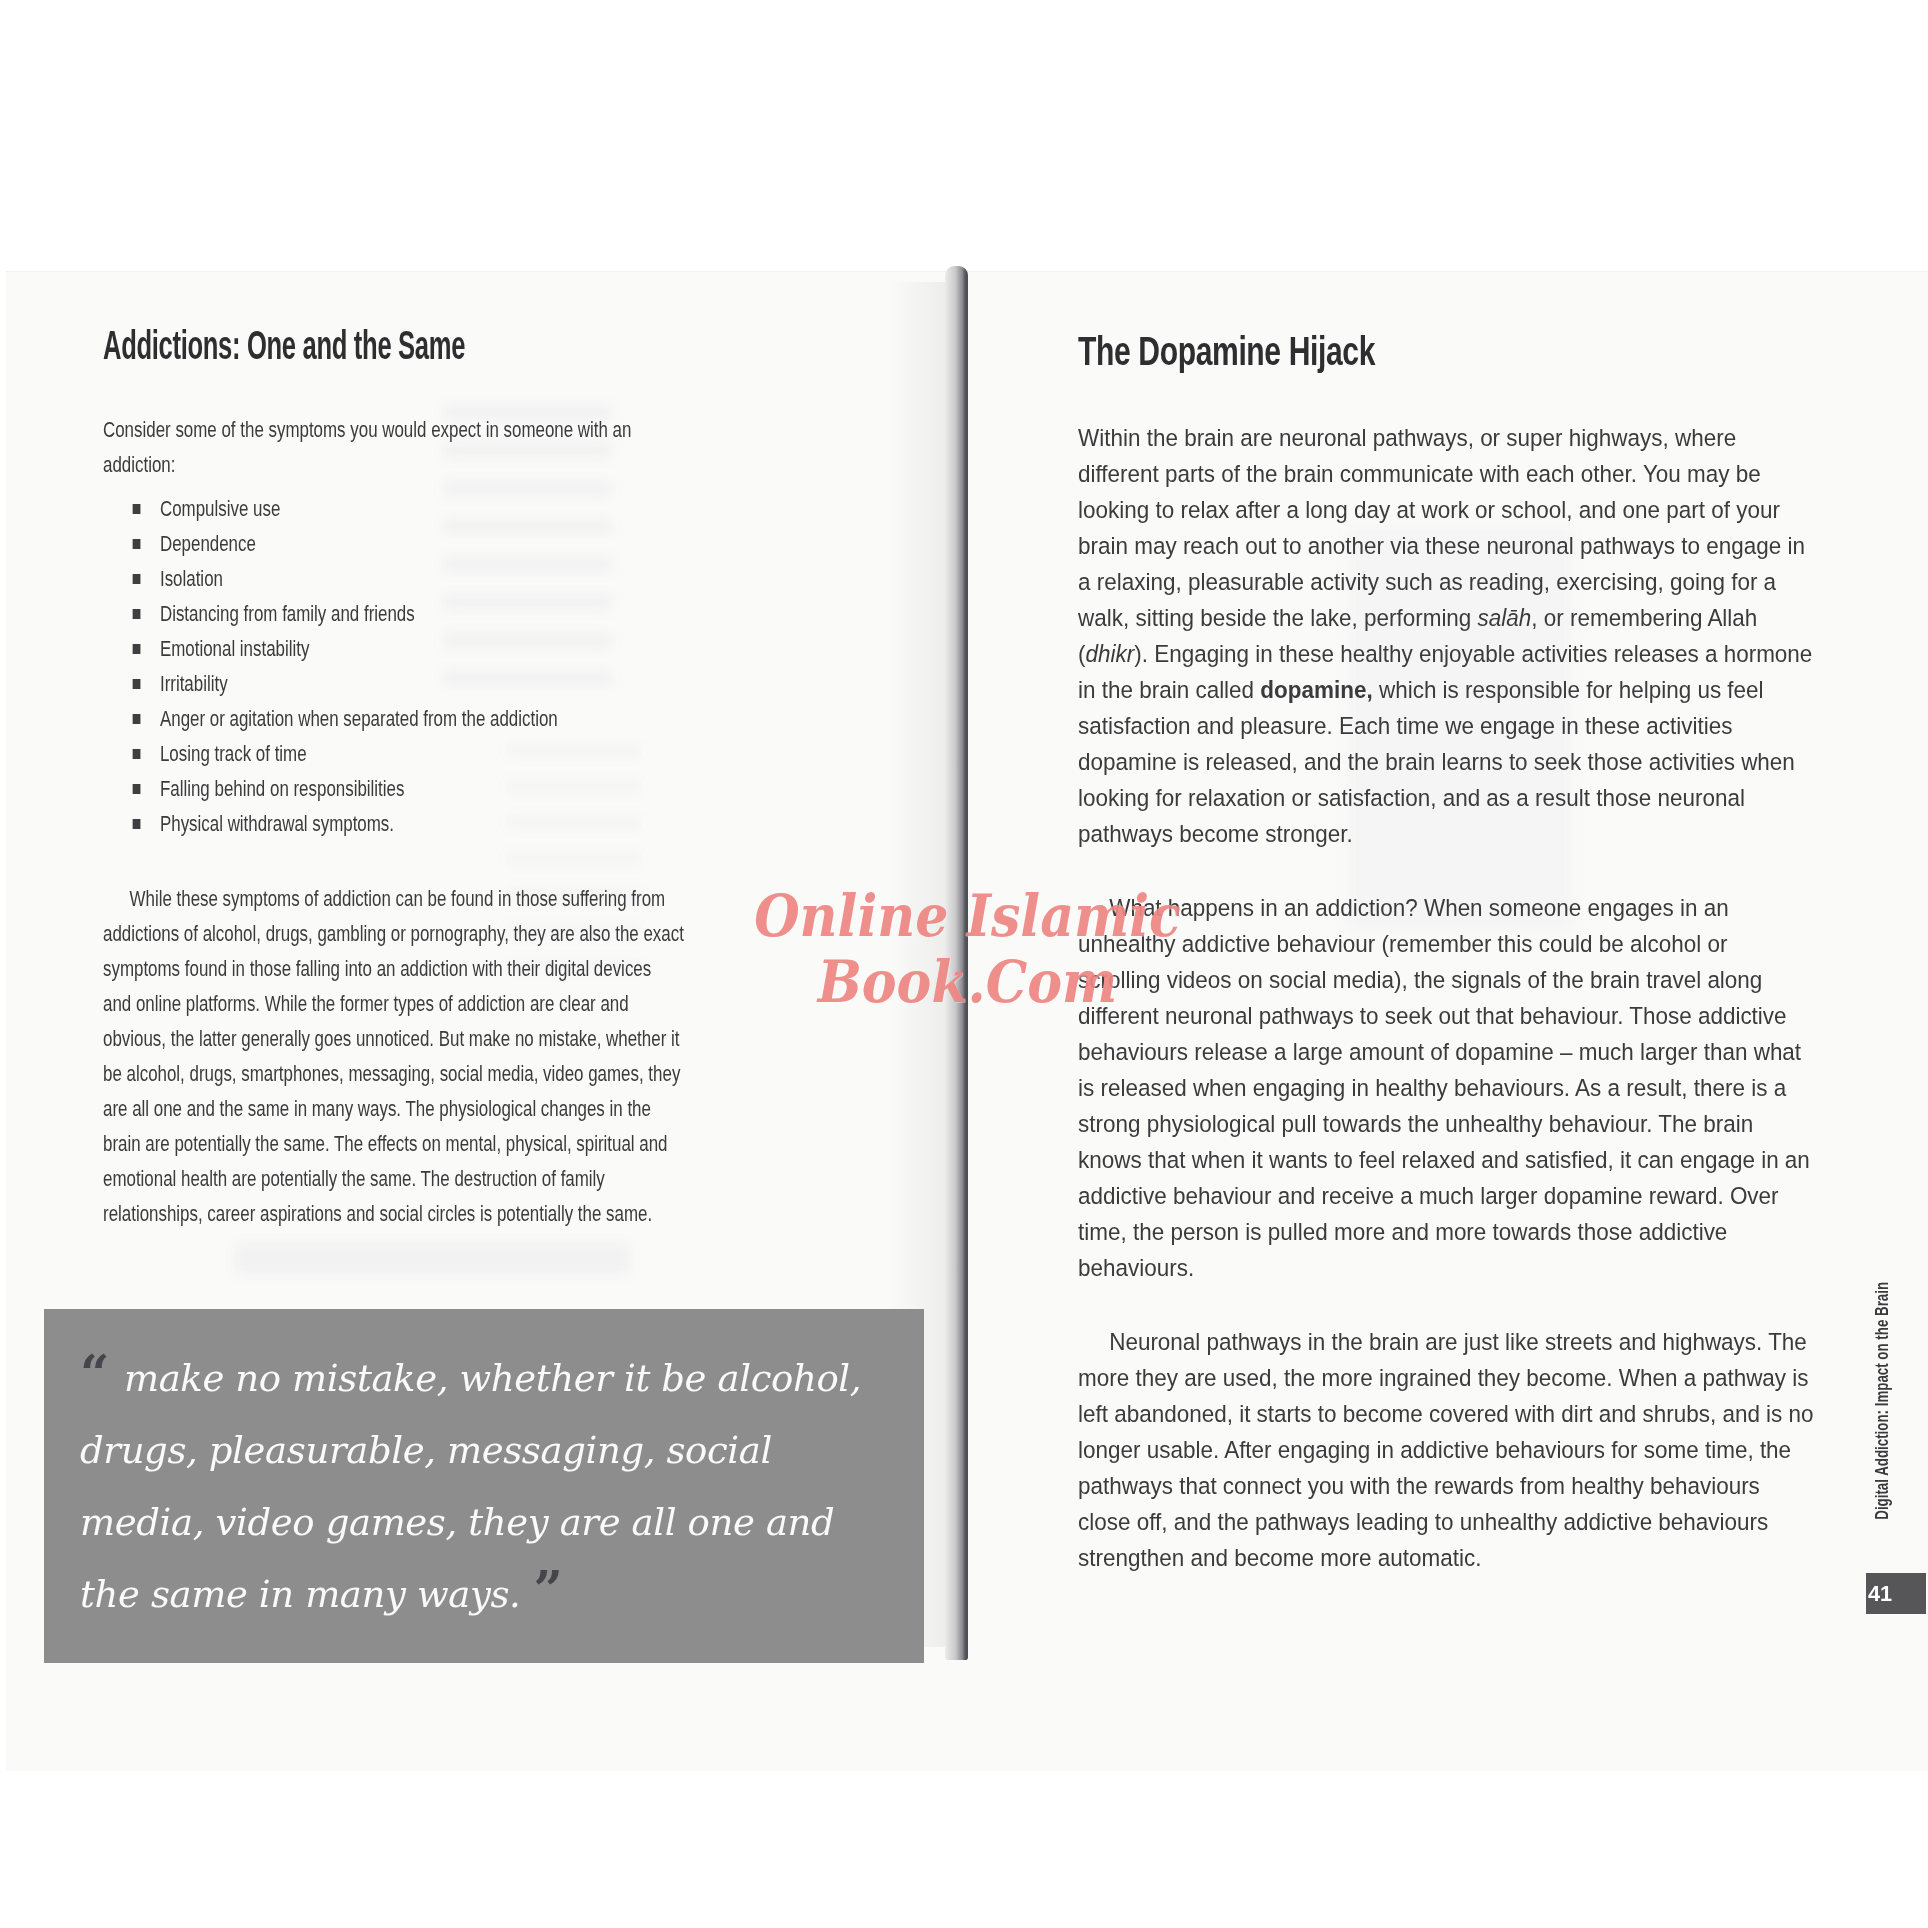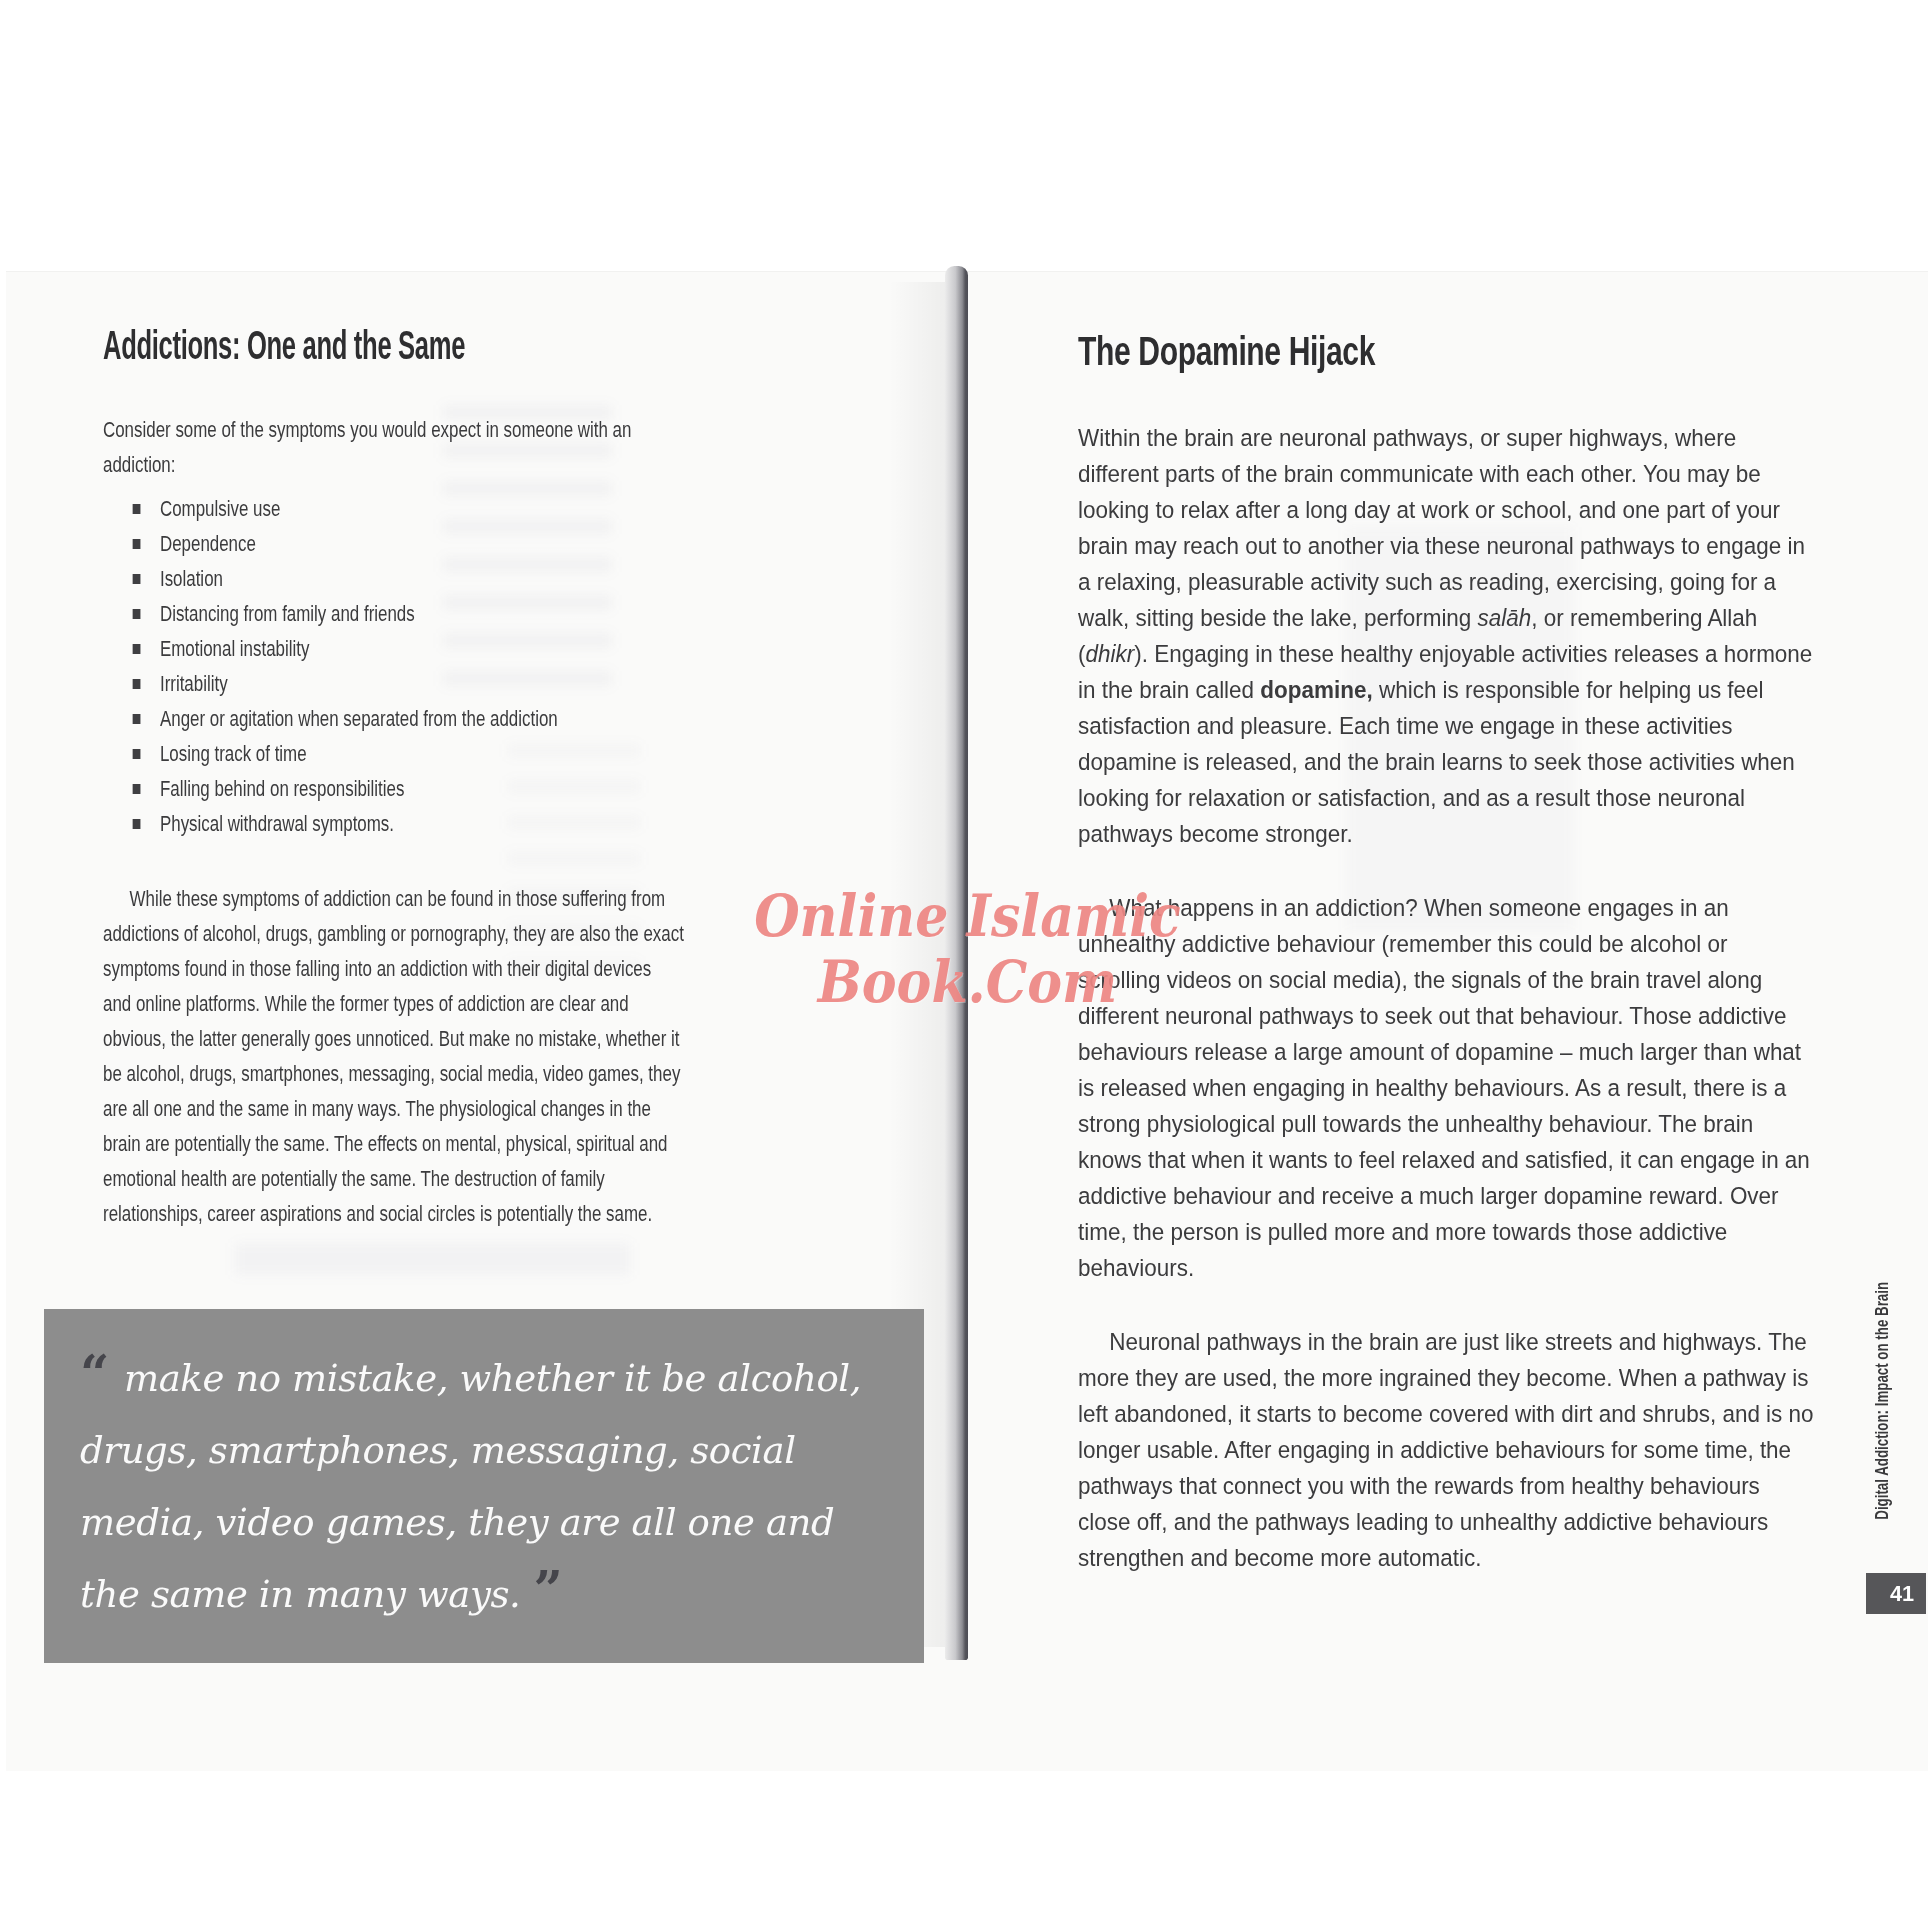--- a/index.html
+++ b/index.html
@@ -94,21 +94,21 @@
   .side-label{
     position:absolute;left:1872px;top:1297px;width:28px;height:256px;
     writing-mode:vertical-rl;
     transform:rotate(180deg) scaleY(0.74);transform-origin:center;
     font-size:18px;font-weight:bold;color:#3a3a3c;white-space:nowrap;
   }
   .page-num-box{
     position:absolute;left:1866px;top:1573px;width:60px;height:41px;
     background:#565659;color:#ffffff;
     display:flex;align-items:center;
-    padding-left:24px;box-sizing:border-box;
+    padding-left:2px;box-sizing:border-box;
     font-size:21.7px;font-weight:bold;
   }
 </style>
 </head>
 <body>
 
 <div class="page-bg"></div>
 
 <div class="ghost g1"></div>
 <div class="ghost g2"></div>
@@ -135,21 +135,21 @@
         <li>Losing track of time</li>
         <li>Falling behind on responsibilities</li>
         <li>Physical withdrawal symptoms.</li>
       </ul>
     <p class="body-l mt-par-l indent">While these symptoms of addiction can be found in those suffering from addictions of alcohol, drugs, gambling or pornography, they are also the exact symptoms found in those falling into an addiction with their digital devices and online platforms. While the former types of addiction are clear and obvious, the latter generally goes unnoticed. But make no mistake, whether it be alcohol, drugs, smartphones, messaging, social media, video games, they are all one and the same in many ways. The physiological changes in the brain are potentially the same. The effects on mental, physical, spiritual and emotional health are potentially the same. The destruction of family relationships, career aspirations and social circles is potentially the same.</p>
   </div>
 </section>
 
 <div class="quote-box">
   <div class="quote-text">
-    <span class="qmark open">“</span><span>make no mistake, whether it be alcohol, drugs, smartphones, messaging, social media, video games, they are all one and the same in many ways.</span><span class="qmark close">”</span>
+    <span class="qmark open">“</span><span>make no mistake, whether it be alcohol, drugs, pleasurable, messaging, social media, video games, they are all one and the same in many ways.</span><span class="qmark close">”</span>
   </div>
 </div>
 
 <section class="col col-right">
   <div class="cx right-cx">
     <h1>
         <span class="hx">The Dopamine Hijack</span>
       </h1>
     <p class="body-r mt-par1"><span>Within the brain are neuronal pathways, or super highways, where different parts of the brain communicate with each other. You may be looking to relax after a long day at work or school, and one part of your brain may reach out to another via these neuronal pathways to engage in a relaxing, pleasurable activity such as reading, exercising, going for a walk, sitting beside the lake, performing </span><i>salāh</i><span>, or remembering Allah (</span><i>dhikr</i><span>). Engaging in these healthy enjoyable activities releases a hormone in the brain called </span><b>dopamine,</b><span> which is responsible for helping us feel satisfaction and pleasure. Each time we engage in these activities dopamine is released, and the brain learns to seek those activities when looking for relaxation or satisfaction, and as a result those neuronal pathways become stronger.</span></p>
     <p class="body-r mt-par indent"><span>What happens in an addiction? When someone engages in an unhealthy addictive behaviour (remember this could be alcohol or scrolling videos on social media), the signals of the brain travel along different neuronal pathways to seek out that behaviour. Those addictive behaviours release a large amount of dopamine – much larger than what is released when engaging in healthy behaviours. As a result, there is a strong physiological pull towards the unhealthy behaviour. The brain knows that when it wants to feel relaxed and satisfied, it can engage in an addictive behaviour and receive a much larger dopamine reward. Over time, the person is pulled more and more towards those addictive behaviours.</span></p>

